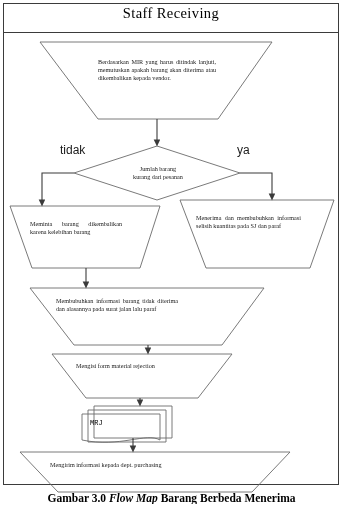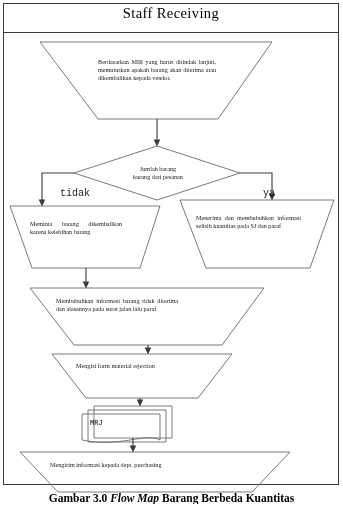--- a/index.html
+++ b/index.html
@@ -33,23 +33,22 @@
   .caption i{}
   svg.flow{position:absolute;left:0;top:0;width:343px;height:506px;}
   
   .tx{
     position:absolute;font-size:6.2px;line-height:8.2px;
     text-align:justify;text-justify:inter-word;
     font-family:"Liberation Serif", serif;color:#1a1a1a;
   }
   .tx.c{text-align:center;}
   .lbl{
-    position:absolute;font-size:10px;font-family:Liberation Mono, monospace;
+    position:absolute;font-size:12px;font-family:Liberation Sans, sans-serif;
     color:#1a1a1a;
-    margin-top:45px;
   }
   .doc-label{
     position:absolute;font-size:7px;font-family:"Liberation Serif", serif;
   }
 </style>
 </head>
 <body>
 
 <div class="page">
 
@@ -98,31 +97,31 @@
       <line x1="133" y1="438" x2="133" y2="449" marker-end="url(#ar)"></line>
     </g>
   </svg>
 
   <div class="tx" style="left:98px;top:58px;width:118px;">Berdasarkan MIR yang harus ditindak lanjuti, memutuskan apakah barang akan diterima atau dikembalikan kepada vendor.</div>
 
   <div class="tx c" style="left:108px;top:165px;width:100px;">Jumlah        barang</div>
   <div class="tx c" style="left:108px;top:173px;width:100px;">kurang dari pesanan</div>
 
   <div class="lbl" style="left:60px;top:143px;">tidak</div>
-  <div class="lbl" style="left:263px;top:143px;">ya</div>
+  <div class="lbl" style="left:237px;top:143px;">ya</div>
 
   <div class="tx" style="left:30px;top:220px;width:92px;">Meminta barang dikembalikan karena kelebihan barang</div>
 
   <div class="tx" style="left:196px;top:214px;width:105px;">Menerima dan membubuhkan informasi selisih kuantitas pada SJ dan paraf</div>
 
   <div class="tx" style="left:56px;top:297px;width:122px;">Membubuhkan informasi barang tidak diterima dan alasannya pada surat jalan lalu paraf</div>
 
   <div class="tx" style="left:76px;top:362px;width:92px;">Mengisi form material rejection</div>
 
   <div class="doc-label" style="left:90px;top:419px;font-family:Liberation Mono, monospace;">MRJ</div>
 
   <div class="tx" style="left:50px;top:461px;width:118px;">Mengirim informasi kepada dept. purchasing</div>
 
   <div class="caption">
-    <span>Gambar 3.0 </span><i>Flow Map</i><span> Barang Berbeda Kuantitas</span>
+    <span>Gambar 3.0 </span><i>Flow Map</i><span> Barang Berbeda Menerima</span>
   </div>
 
 </div>
 
 </body></html>

